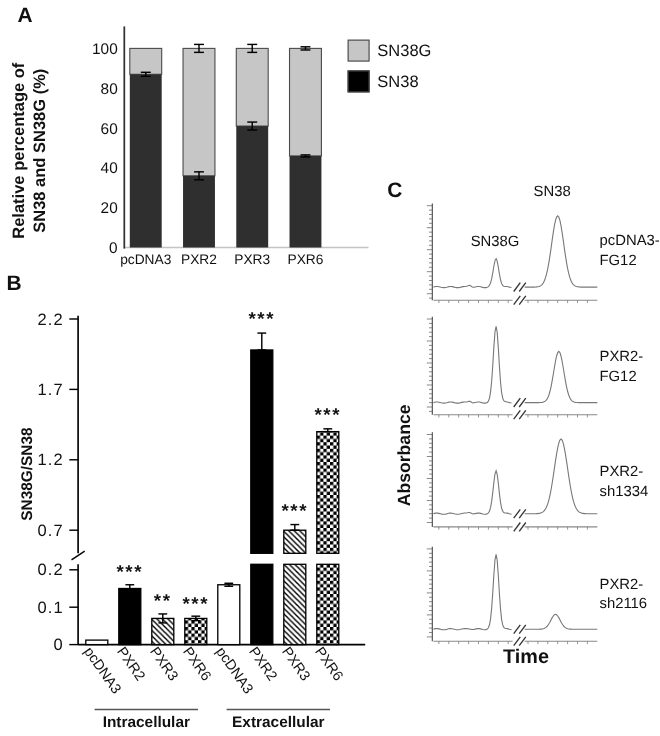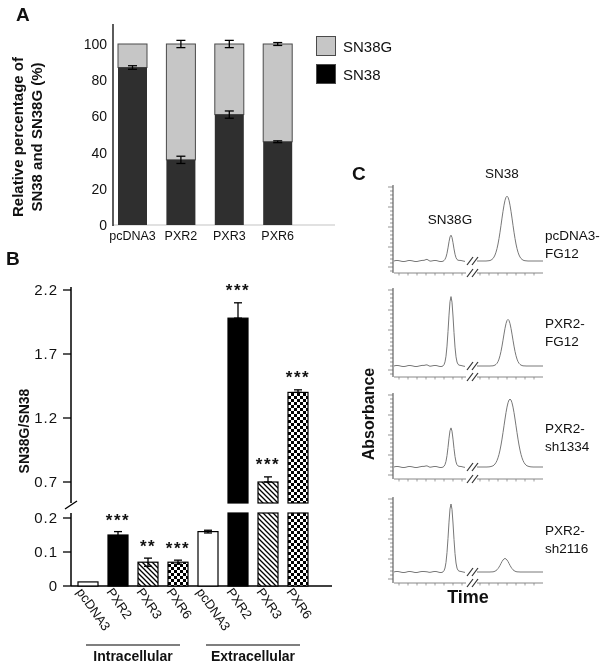--- a/index.html
+++ b/index.html
@@ -4,21 +4,21 @@
 <style>
   html,body{margin:0;padding:0;background:#fff;}
   .fig{position:relative;width:600px;height:669px;background:#fff;overflow:hidden;
        font-family:"Liberation Sans",sans-serif;color:#111;}
   .fig svg{position:absolute;left:0;top:0;}
   .plabel{position:absolute;font-size:19px;font-weight:bold;color:#111;}
   .vlabel{position:absolute;transform:rotate(-90deg);text-align:center;white-space:pre-line;}
   .ylab-a{left:-83px;top:118px;width:220px;font-size:15px;font-weight:bold;line-height:19px;}
   .ylab-b{left:-46px;top:423px;width:140px;font-size:14px;font-weight:bold;}
   .ylab-c{left:309px;top:405px;width:120px;font-size:16px;font-weight:bold;}
-  .xlab-c{position:absolute;left:437px;top:587px;width:62px;text-align:center;
+  .xlab-c{position:absolute;left:437px;top:587px;width:62px;text-align:right;
           font-size:18px;font-weight:bold;}
   .legend{position:absolute;left:316px;top:36px;}
   .legend-row{display:flex;align-items:center;margin-bottom:8px;}
   .swatch{width:20px;height:20px;margin-right:7px;border:1px solid #4a4a4a;box-sizing:border-box;}
   .legend-row span.lab{font-size:15px;}
   .peak-lab{position:absolute;font-size:13.5px;text-align:center;}
   .peak-lab.g{left:424px;top:212px;width:52px;}
   .peak-lab.s{left:478px;top:166px;width:48px;}
   .trace-lab{position:absolute;left:545px;width:55px;font-size:13.5px;line-height:18px;
              white-space:pre-line;}
@@ -364,21 +364,21 @@
     </div>
     <div class="legend-row">
       <span class="swatch" id="swatch-1" style="background: rgb(0, 0, 0);"></span>
       <span class="lab">SN38</span>
     </div>
   </div>
 
   <div class="peak-lab g">SN38G</div>
   <div class="peak-lab s">SN38</div>
 
-  <div class="trace-lab" style="top:227px">pcDNA3-
+  <div class="trace-lab" style="top:210px">pcDNA3-
 FG12</div>
   <div class="trace-lab" style="top:315px">PXR2-
 FG12</div>
   <div class="trace-lab" style="top:420px">PXR2-
 sh1334</div>
   <div class="trace-lab" style="top:522px">PXR2-
 sh2116</div>
 </div>
 
 </body></html>

